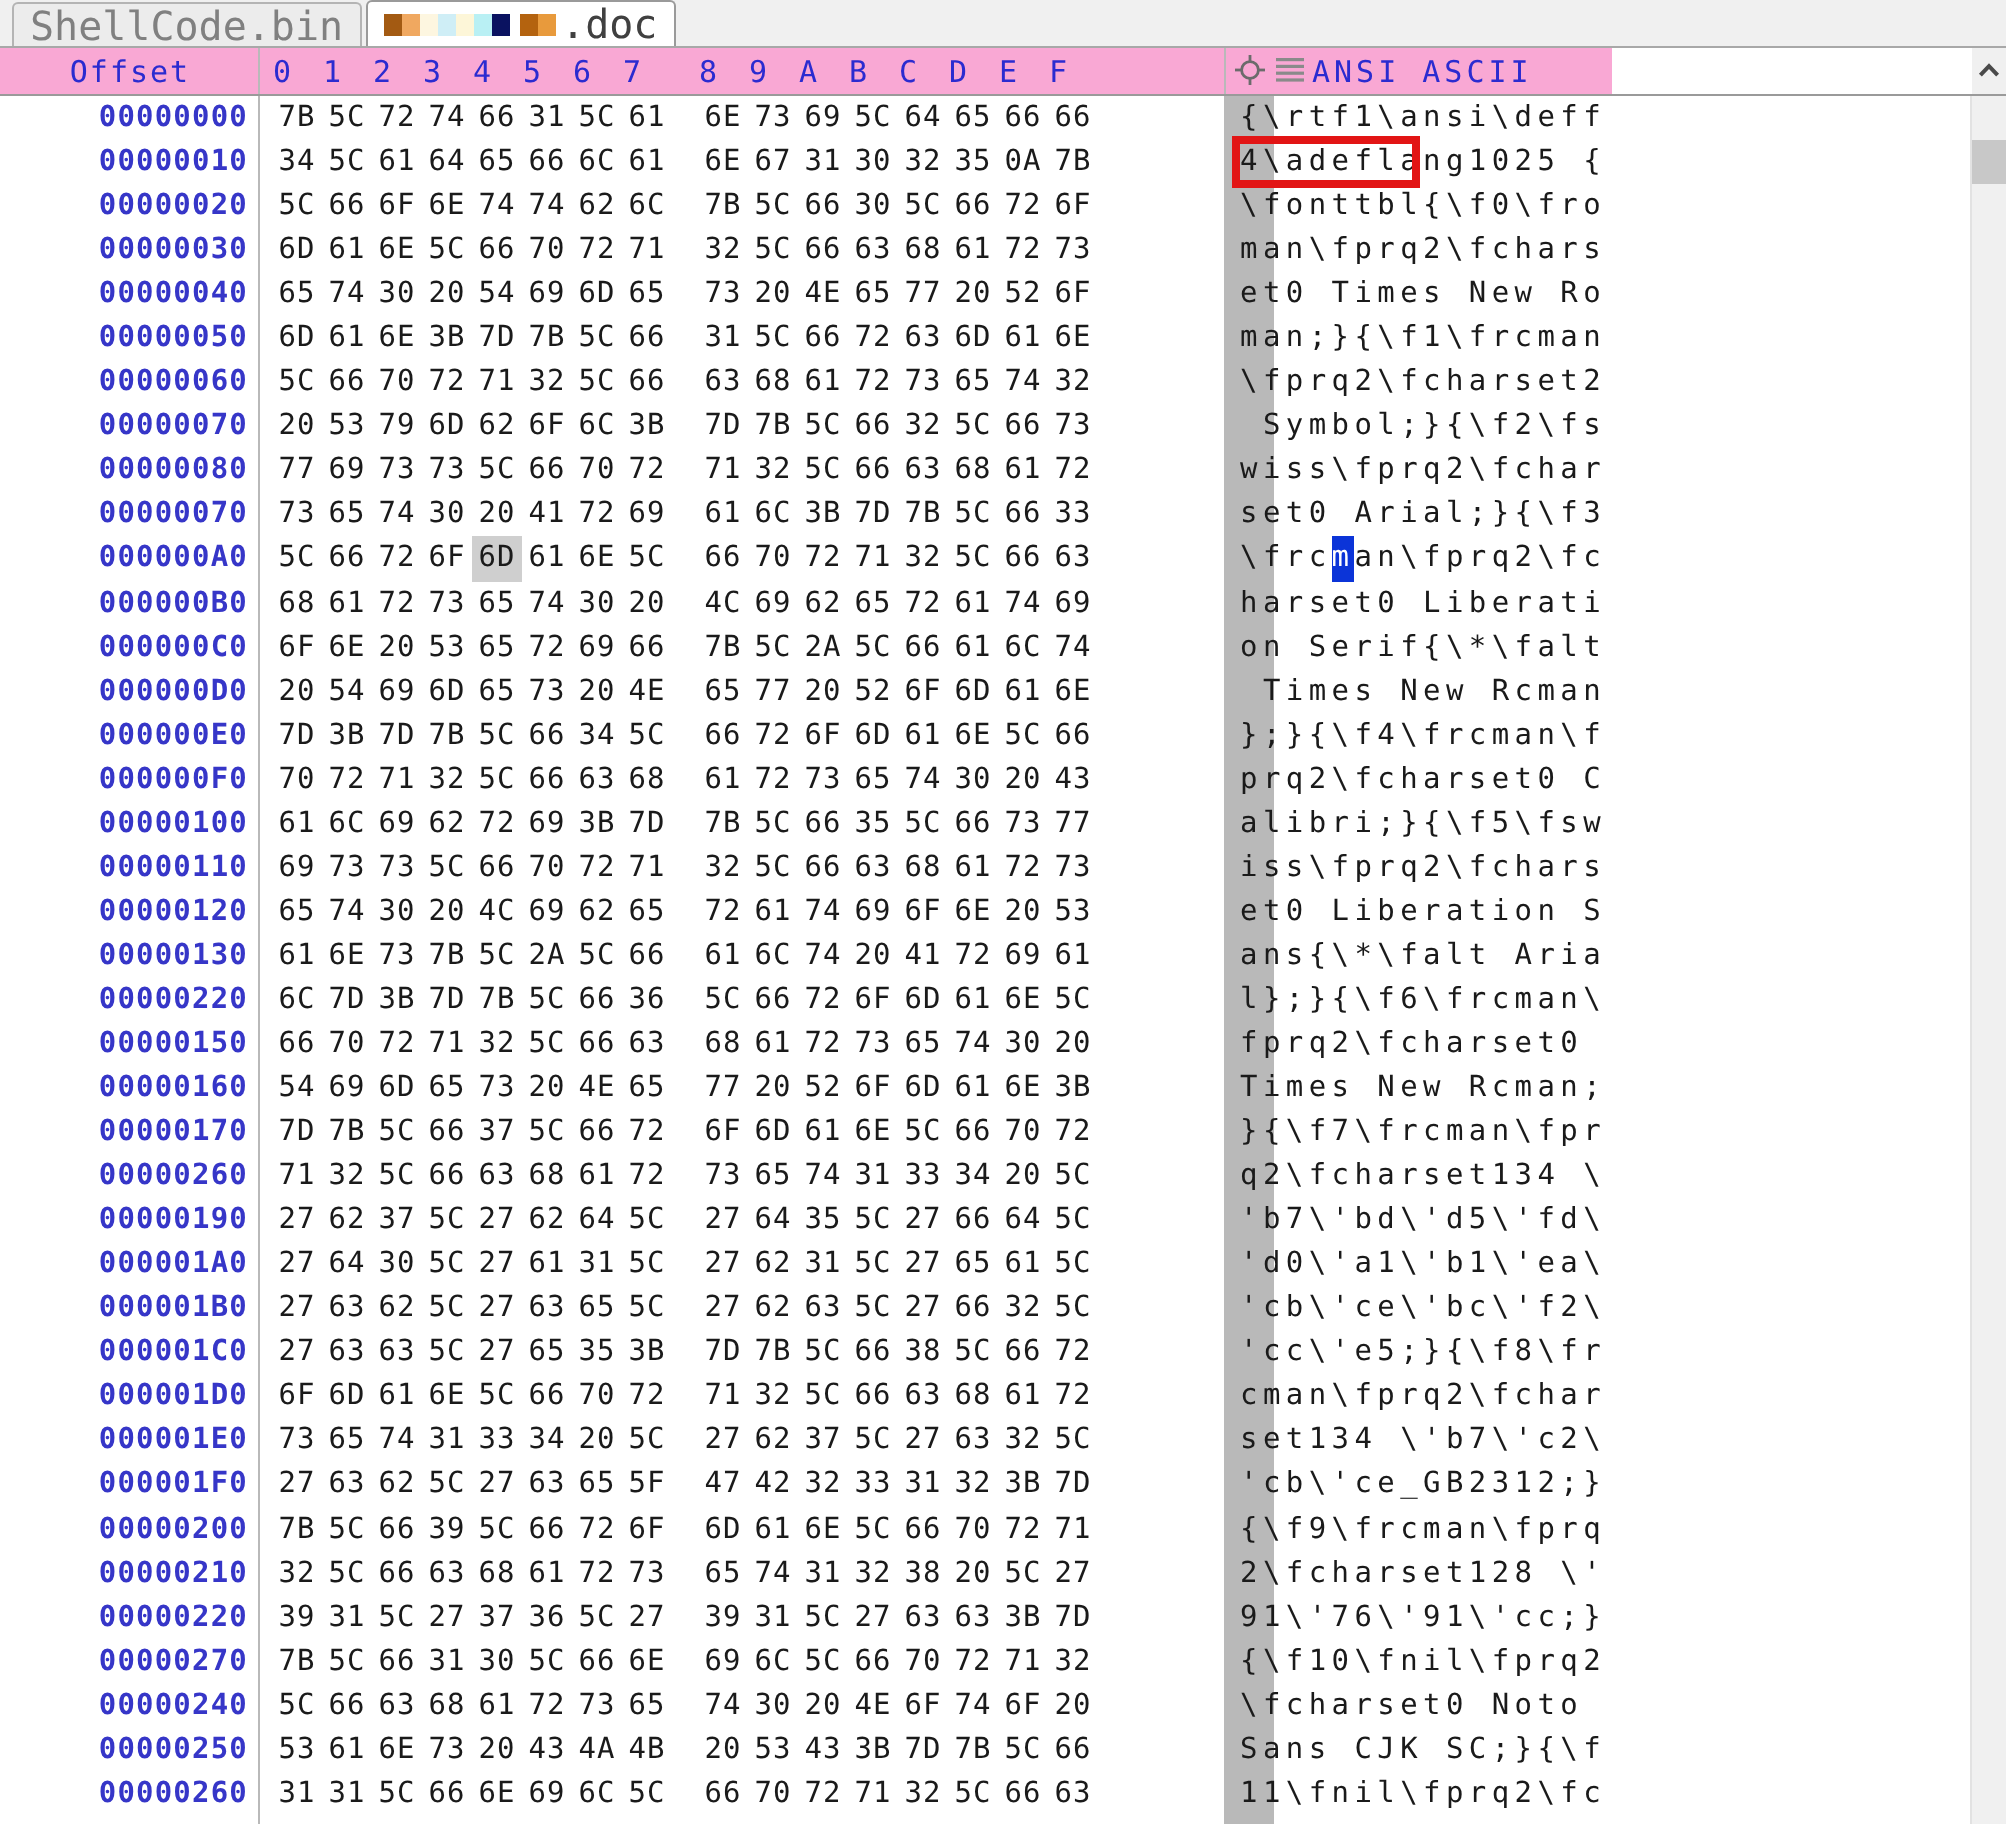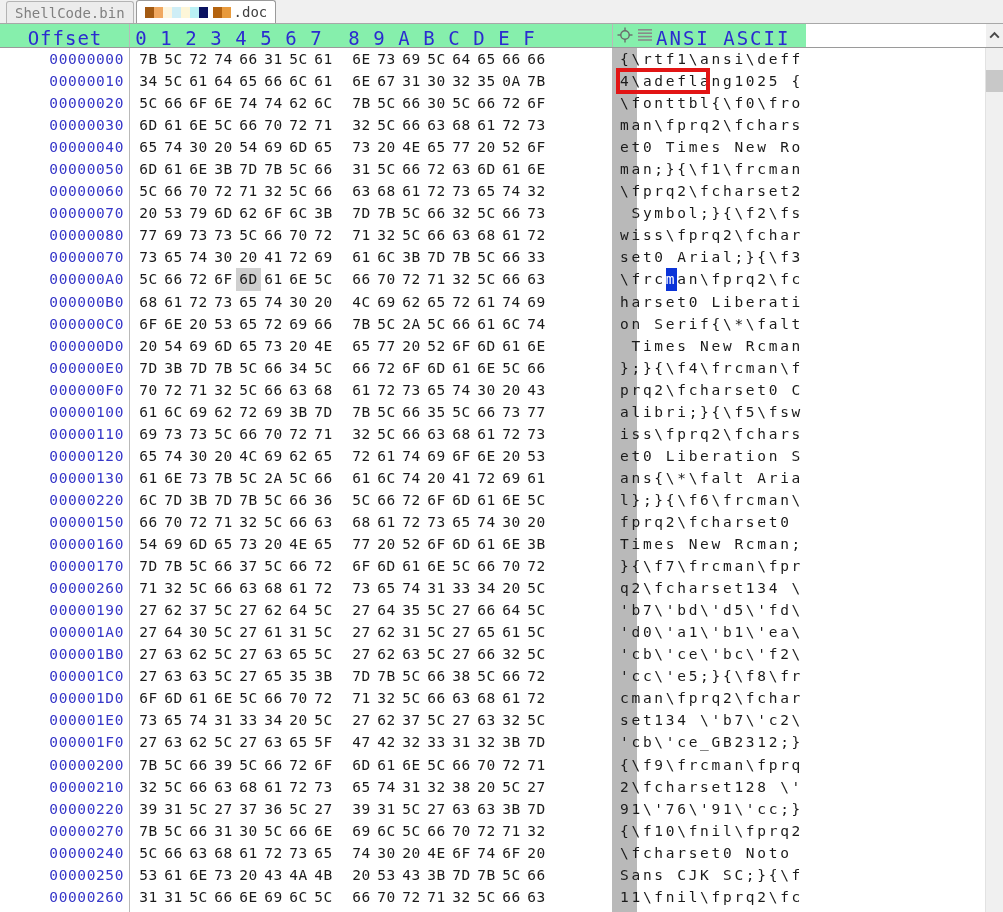--- a/index.html
+++ b/index.html
@@ -22,21 +22,21 @@
     align-items: flex-end;
     padding-left: 6px;
     box-sizing: border-box;
   }
   .tab {
     height: 22px;
     display: flex;
     align-items: center;
     padding: 0 8px;
     font-family: "DejaVu Sans Mono", monospace;
-    font-size: 14px;
+    font-size: 20px;
     border: 1px solid #b4b4b4;
     border-bottom: none;
     border-radius: 3px 3px 0 0;
     box-sizing: border-box;
     background: #ececec;
     color: #808080;
     margin-right: 2px;
   }
   .tab.active {
     background: #ffffff;
@@ -51,24 +51,24 @@
     margin-right: 3px;
   }
   .sw { width: 9px; height: 11px; display:block; }
   .sw.g { width: 5px; }
   .tab-label { white-space: nowrap; }
 
   
   .colhdr {
     position: relative;
     height: 24px;
-    background: #86efac;
+    background: #f9a8d4;
     border-bottom: 1px solid #9a9a9a;
     color: #2b2bd0;
-    font-size: 19px;
+    font-size: 15px;
     font-family: "DejaVu Sans Mono", monospace;
     box-sizing: border-box;
     text-decoration: underline;
   }
   .hdr-offset {
     position: absolute; left: 0; top: 3px;
     width: 130px; text-align: center;
     letter-spacing: 1px;
   }
   .hdr-sep {
@@ -110,20 +110,21 @@
     line-height: 22.05px;
     position: relative;
     font-size: 14.5px;
     white-space: nowrap;
   }
   .offs {
     position: absolute; left: 0; width: 124px;
     text-align: right;
     color: #3636c8;
     letter-spacing: 0.6px;
+    font-weight: bold;
   }
   .bytes {
     position: absolute; left: 136px;
     color: #1a1a1a;
     letter-spacing: 0.5px;
   }
   .b {
     display: inline-block;
     width: 25px;
     text-align: center;

